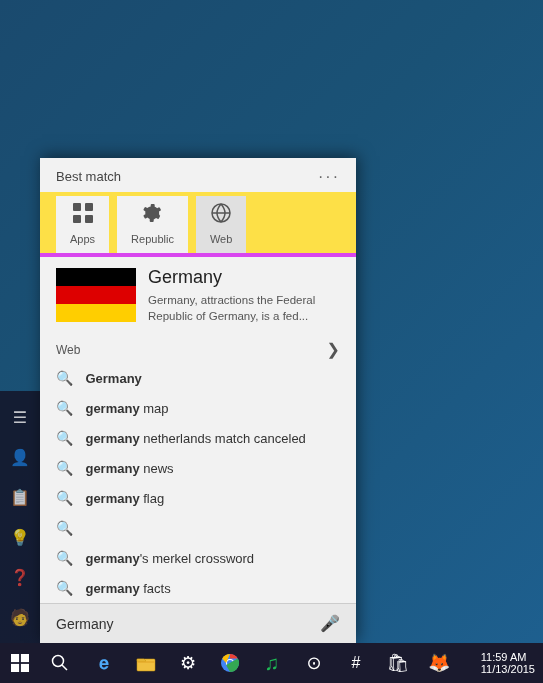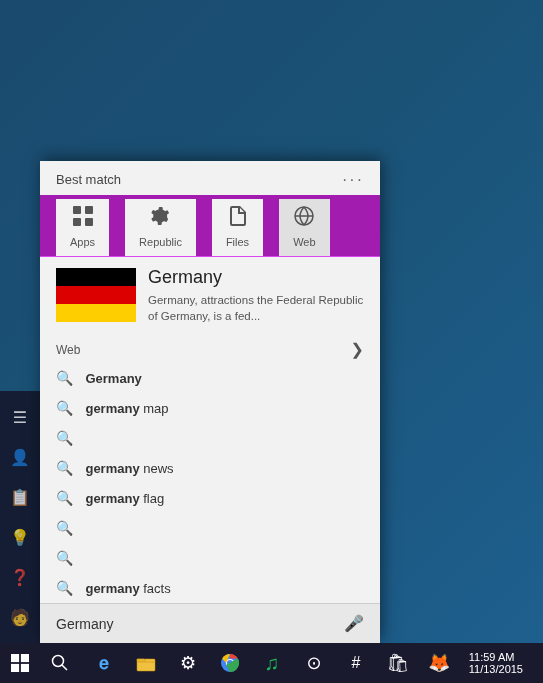--- a/index.html
+++ b/index.html
@@ -61,21 +61,21 @@
       display: flex;
       align-items: center;
       justify-content: center;
       font-size: 18px;
     }
 
     .taskbar-right {
       margin-left: auto;
       display: flex;
       align-items: center;
-      padding-right: 20px;
+      padding-right: 8px;
       gap: 4px;
     }
 
     
     .left-sidebar {
       position: absolute;
       left: 0;
       bottom: 40px;
       width: 40px;
       background: rgba(20,20,40,0.85);
@@ -96,21 +96,21 @@
       font-size: 16px;
       cursor: pointer;
       border-radius: 2px;
     }
 
     
     .start-menu {
       position: absolute;
       left: 40px;
       bottom: 40px;
-      width: 340px;
+      width: 316px;
       background: #f2f2f2;
       display: flex;
       flex-direction: column;
       box-shadow: 2px -2px 15px rgba(0,0,0,0.5);
     }
 
     
     .menu-header {
       display: flex;
       justify-content: space-between;
@@ -128,24 +128,24 @@
     .menu-header-dots {
       font-size: 16px;
       color: #666;
       cursor: pointer;
       letter-spacing: 2px;
     }
 
     
     .menu-tabs {
       display: flex;
-      background: #a21caf;
+      background: #fde047;
       padding: 4px 16px 0 16px;
-      gap: 16px;
-      border-bottom: 1px solid #d946ef;
+      gap: 8px;
+      border-bottom: 4px solid #d946ef;
     }
 
     .menu-tab {
       display: flex;
       flex-direction: column;
       align-items: center;
       padding: 6px 14px 8px 14px;
       cursor: pointer;
       font-size: 11px;
       color: #555;
@@ -317,28 +317,20 @@
       </div>
       <div class="menu-tab">
         <span class="tab-icon">
           <svg width="22" height="22" viewBox="0 0 22 22" fill="#555">
             <path d="M11 7a4 4 0 1 0 0 8 4 4 0 0 0 0-8zm0 6a2 2 0 1 1 0-4 2 2 0 0 1 0 4z"></path>
             <path d="M19.4 13.2l-1.4-.8a7.2 7.2 0 0 0 0-2.8l1.4-.8a1 1 0 0 0 .4-1.3l-1-1.7a1 1 0 0 0-1.3-.4l-1.4.8a7 7 0 0 0-2.4-1.4V3a1 1 0 0 0-1-1h-2a1 1 0 0 0-1 1v1.6A7 7 0 0 0 6.3 6L4.9 5.2a1 1 0 0 0-1.3.4l-1 1.7a1 1 0 0 0 .4 1.3l1.4.8a7.2 7.2 0 0 0 0 2.8l-1.4.8a1 1 0 0 0-.4 1.3l1 1.7a1 1 0 0 0 1.3.4l1.4-.8a7 7 0 0 0 2.4 1.4V19a1 1 0 0 0 1 1h2a1 1 0 0 0 1-1v-1.6a7 7 0 0 0 2.4-1.4l1.4.8a1 1 0 0 0 1.3-.4l1-1.7a1 1 0 0 0-.4-1.5z"></path>
           </svg>
         </span>
         <span>Republic</span>
       </div>
-      <div class="menu-tab">
-        <span class="tab-icon">
-          <svg width="18" height="22" viewBox="0 0 18 22" fill="#555">
-            <path d="M11 1H3a2 2 0 0 0-2 2v16a2 2 0 0 0 2 2h12a2 2 0 0 0 2-2V7l-6-6zm0 2l4 4h-4V3zM3 19V3h6v6h6v10H3z"></path>
-          </svg>
-        </span>
-        <span>Files</span>
-      </div>
       <div class="menu-tab active">
         <span class="tab-icon">
           <svg width="22" height="22" viewBox="0 0 22 22" fill="#555">
             <circle cx="11" cy="11" r="9" stroke="#555" stroke-width="1.5" fill="none"></circle>
             <line x1="2" y1="11" x2="20" y2="11" stroke="#555" stroke-width="1.5"></line>
             <path d="M11 2c-2.5 3-4 5.5-4 9s1.5 6 4 9" stroke="#555" stroke-width="1.5" fill="none"></path>
             <path d="M11 2c2.5 3 4 5.5 4 9s-1.5 6-4 9" stroke="#555" stroke-width="1.5" fill="none"></path>
           </svg>
         </span>
         <span>Web</span>
@@ -366,34 +358,36 @@
       <div class="result-item">
         <span class="result-search-icon">🔍</span>
         <span class="result-text"><strong>Germany</strong></span>
       </div>
       <div class="result-item">
         <span class="result-search-icon">🔍</span>
         <span class="result-text"><strong>germany</strong> map</span>
       </div>
       <div class="result-item">
         <span class="result-search-icon">🔍</span>
+        <span class="result-text"><strong>germany</strong> netherlands match canceled</span>
       </div>
       <div class="result-item">
         <span class="result-search-icon">🔍</span>
         <span class="result-text"><strong>germany</strong> news</span>
       </div>
       <div class="result-item">
         <span class="result-search-icon">🔍</span>
         <span class="result-text"><strong>germany</strong> flag</span>
       </div>
       <div class="result-item">
         <span class="result-search-icon">🔍</span>
       </div>
       <div class="result-item">
         <span class="result-search-icon">🔍</span>
+        <span class="result-text"><strong>germany</strong>'s merkel crossword</span>
       </div>
       <div class="result-item">
         <span class="result-search-icon">🔍</span>
         <span class="result-text"><strong>germany</strong> facts</span>
       </div>
     </div>
 
     <div class="search-bar">
       <input class="search-input" type="text" value="Germany" placeholder="Germany" style="">
       <span class="search-mic-icon">🎤</span>

